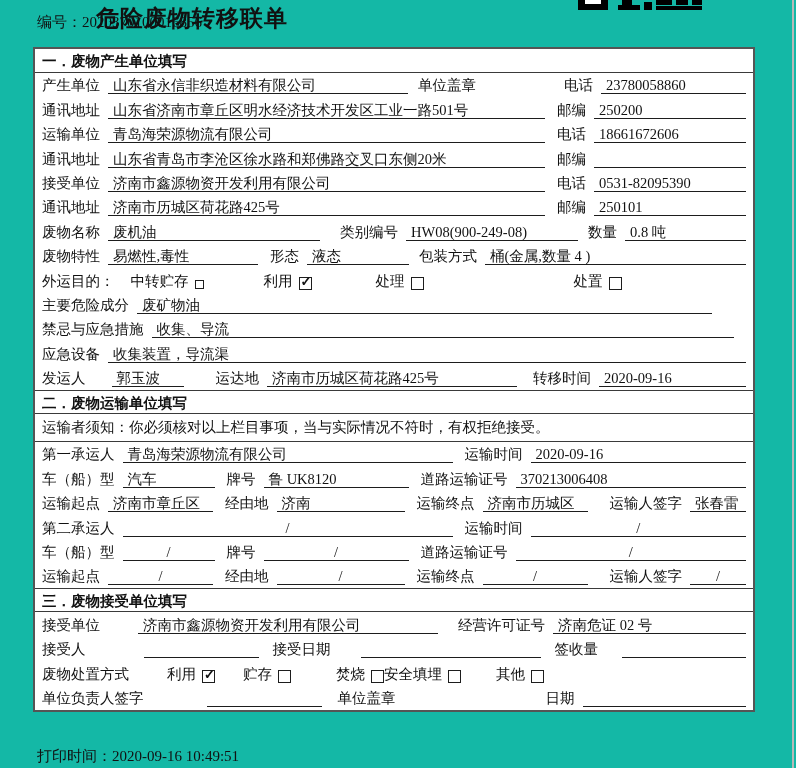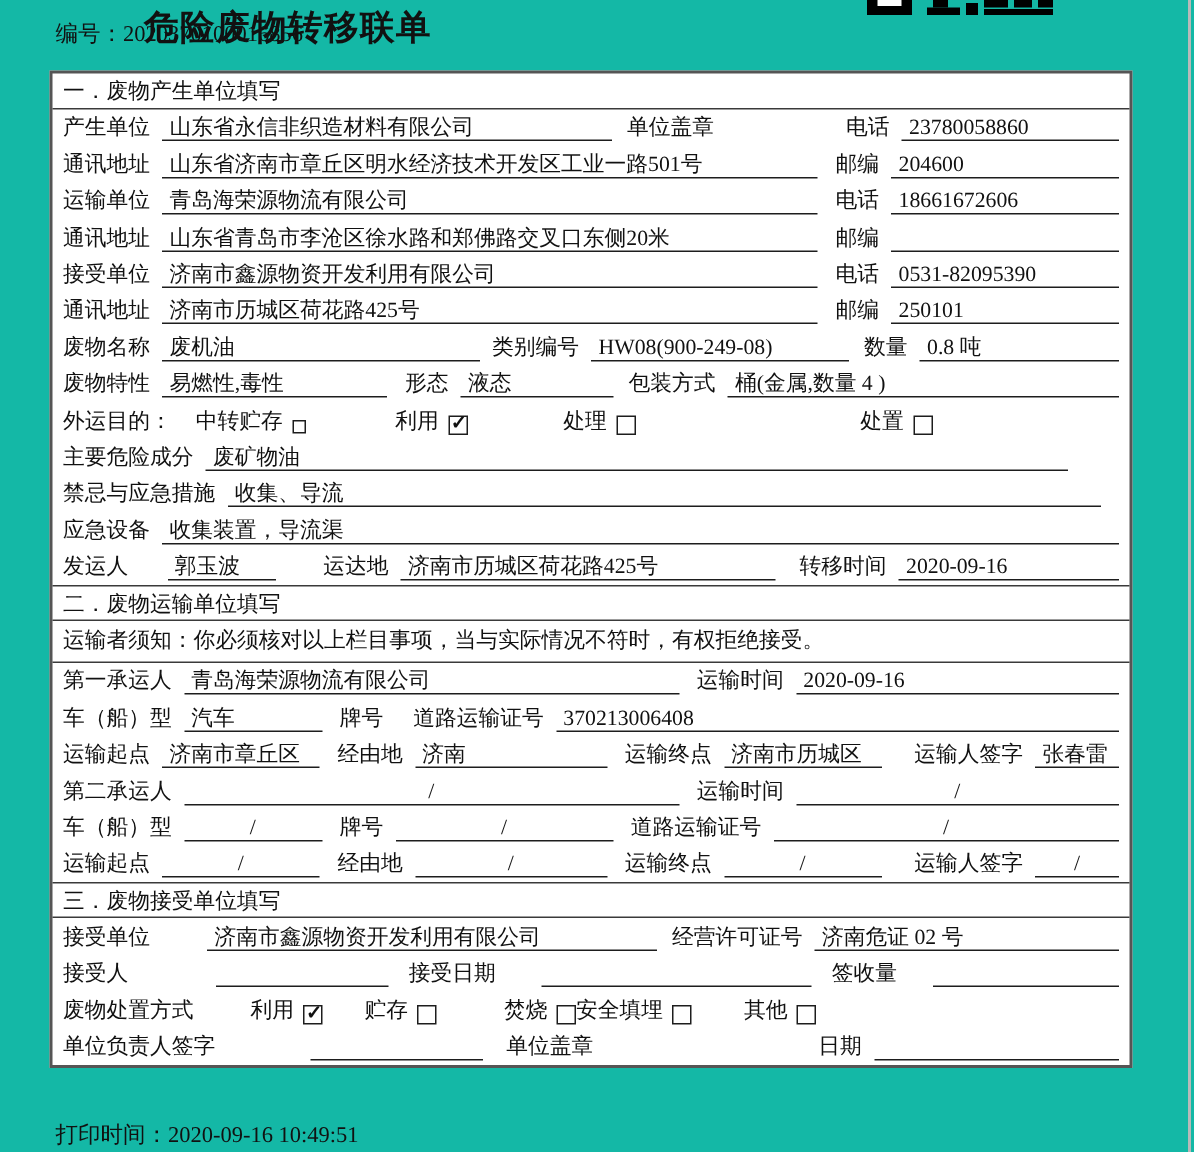--- a/index.html
+++ b/index.html
@@ -6,21 +6,21 @@
   body { margin:0; background:#fff; color:#111;
          font-family:"Liberation Serif","DejaVu Serif",serif; }
   .page { position:relative; width:796px; height:768px; background:#14b8a6; overflow:hidden; }
 
   .num-line { position:absolute; top:13px; left:37px; font-size:15px; white-space:nowrap; }
   .doc-title { position:absolute; top:3px; left:96px; width:700px; text-align:left;
                font-size:23px; font-weight:bold; letter-spacing:1px; }
   .qr { position:absolute; top:0; left:578px; }
 
   .form { position:absolute; top:47px; left:33px; width:722px; border:2px solid #555; background:#fff; }
-  .sec-h { height:24px; line-height:22px; padding:1px 7px 0 7px; font-weight:normal; font-size:14.5px;
+  .sec-h { height:24px; line-height:22px; padding:1px 7px 0 7px; font-weight:bold; font-size:14.5px;
            border-bottom:1.5px solid #3a3a3a; }
   .sec-h.mid { border-top:1.5px solid #3a3a3a; }
   .notice { height:28px; line-height:27px; padding:0 7px; font-size:14.5px;
             border-bottom:1.5px solid #3a3a3a; white-space:nowrap; }
   .row { display:flex; align-items:flex-end; height:24.4px; padding:0 7px 3px 7px;
          font-size:14.5px; }
   .row > * { line-height:18px; }
   .lbl { white-space:nowrap; margin-right:8px; flex:none; }
   .uv { border-bottom:1px solid #1d1d1d; padding:0 5px; white-space:nowrap; overflow:hidden;
         height:18px; flex:none; }
@@ -65,21 +65,21 @@
       <span class="uv" style="width:300px">山东省永信非织造材料有限公司</span>
       <span class="lbl" style="margin-left:10px">单位盖章</span>
       <span class="lbl" style="margin-left:80px">电话</span>
       <span class="uv fill">23780058860</span>
     </div>
 
     <div class="row">
       <span class="lbl">通讯地址</span>
       <span class="uv" style="width:437px">山东省济南市章丘区明水经济技术开发区工业一路501号</span>
       <span class="lbl" style="margin-left:12px">邮编</span>
-      <span class="uv fill">204600</span>
+      <span class="uv fill">250200</span>
     </div>
 
     <div class="row">
       <span class="lbl">运输单位</span>
       <span class="uv" style="width:437px">青岛海荣源物流有限公司</span>
       <span class="lbl" style="margin-left:12px">电话</span>
       <span class="uv fill">18661672606</span>
     </div>
 
     <div class="row">
@@ -99,21 +99,21 @@
     <div class="row">
       <span class="lbl">通讯地址</span>
       <span class="uv" style="width:437px">济南市历城区荷花路425号</span>
       <span class="lbl" style="margin-left:12px">邮编</span>
       <span class="uv fill">250101</span>
     </div>
 
     <div class="row">
       <span class="lbl">废物名称</span>
       <span class="uv" style="width:212px">废机油</span>
-      <span class="lbl" style="margin-left:8px">类别编号</span>
+      <span class="lbl" style="margin-left:20px">类别编号</span>
       <span class="uv" style="width:172px">HW08(900-249-08)</span>
       <span class="lbl" style="margin-left:10px">数量</span>
       <span class="uv fill">0.8 吨</span>
     </div>
 
     <div class="row">
       <span class="lbl">废物特性</span>
       <span class="uv" style="width:150px">易燃性,毒性</span>
       <span class="lbl" style="margin-left:12px">形态</span>
       <span class="uv" style="width:102px">液态</span>
@@ -180,20 +180,21 @@
       <span class="lbl">第一承运人</span>
       <span class="uv" style="width:330px">青岛海荣源物流有限公司</span>
       <span class="lbl" style="margin-left:12px">运输时间</span>
       <span class="uv fill">2020-09-16</span>
     </div>
 
     <div class="row">
       <span class="lbl">车（船）型</span>
       <span class="uv" style="width:92px">汽车</span>
       <span class="lbl" style="margin-left:12px">牌号</span>
+      <span class="uv" style="width:145px">鲁 UK8120</span>
       <span class="lbl" style="margin-left:12px">道路运输证号</span>
       <span class="uv fill">370213006408</span>
     </div>
 
     <div class="row">
       <span class="lbl">运输起点</span>
       <span class="uv" style="width:105px">济南市章丘区</span>
       <span class="lbl" style="margin-left:12px">经由地</span>
       <span class="uv" style="width:128px">济南</span>
       <span class="lbl" style="margin-left:12px">运输终点</span>
@@ -227,21 +228,21 @@
       <span class="uv ctr" style="width:105px">/</span>
       <span class="lbl" style="margin-left:22px">运输人签字</span>
       <span class="uv fill ctr">/</span>
     </div>
 
     <div class="sec-h mid">三．废物接受单位填写</div>
 
     <div class="row">
       <span class="lbl">接受单位</span>
       <span class="uv" style="width:300px;margin-left:30px">济南市鑫源物资开发利用有限公司</span>
-      <span class="lbl" style="margin-left:10px">经营许可证号</span>
+      <span class="lbl" style="margin-left:20px">经营许可证号</span>
       <span class="uv fill">济南危证 02 号</span>
     </div>
 
     <div class="row">
       <span class="lbl">接受人</span>
       <span class="uv" style="width:115px;margin-left:50px"></span>
       <span class="lbl" style="margin-left:14px">接受日期</span>
       <span class="uv" style="width:180px;margin-left:22px"></span>
       <span class="lbl" style="margin-left:14px">签收量</span>
       <span class="uv fill" style="margin-left:16px"></span>

